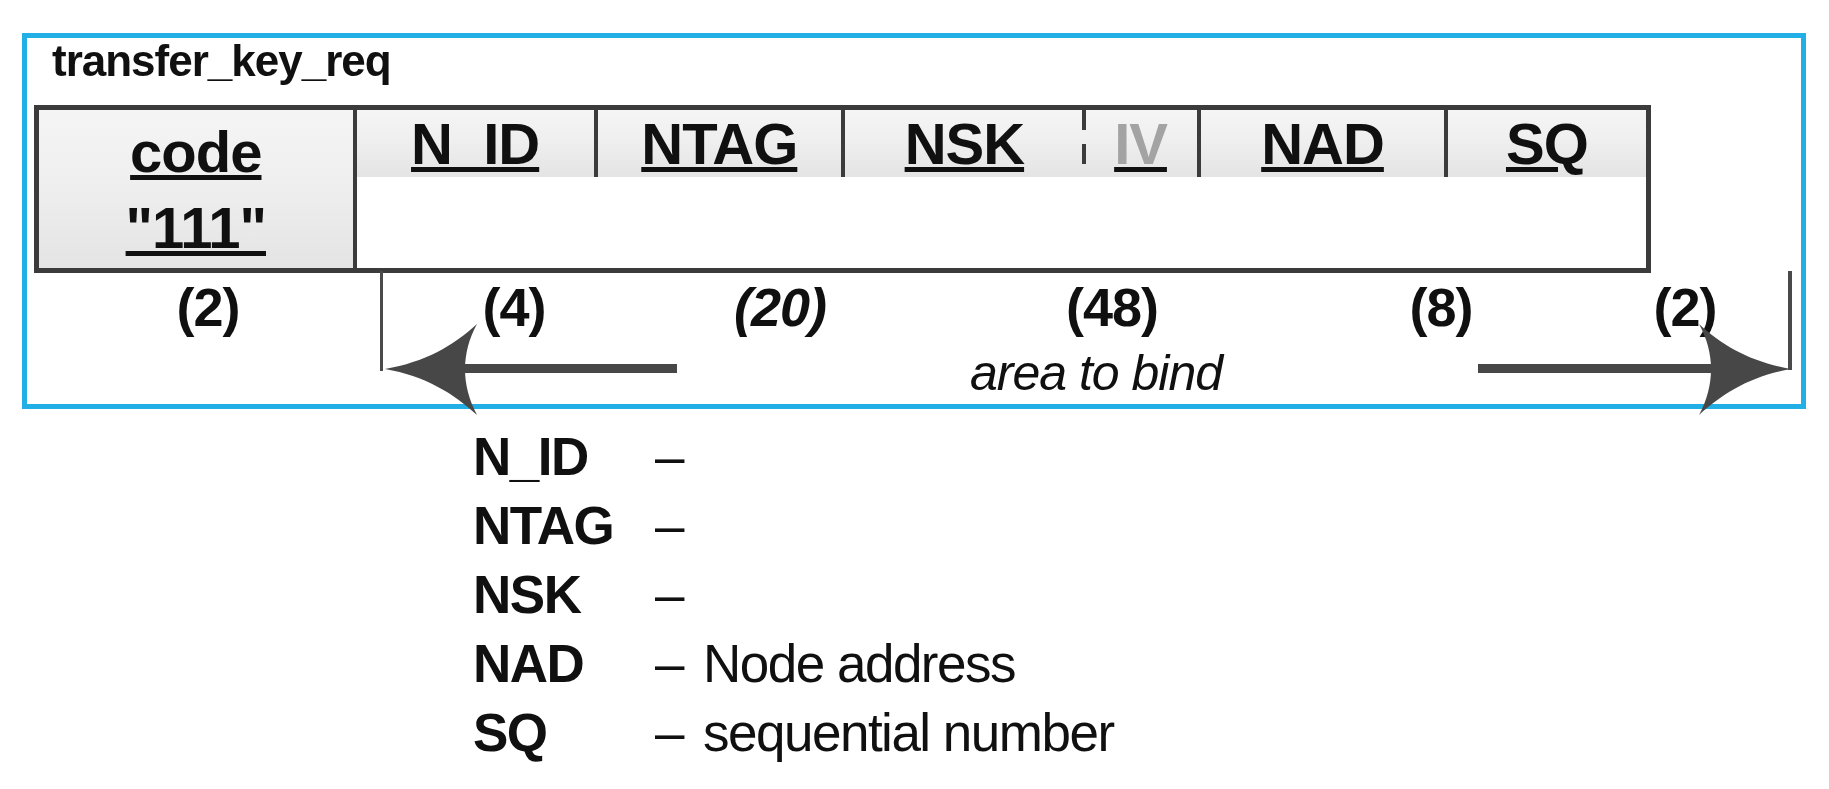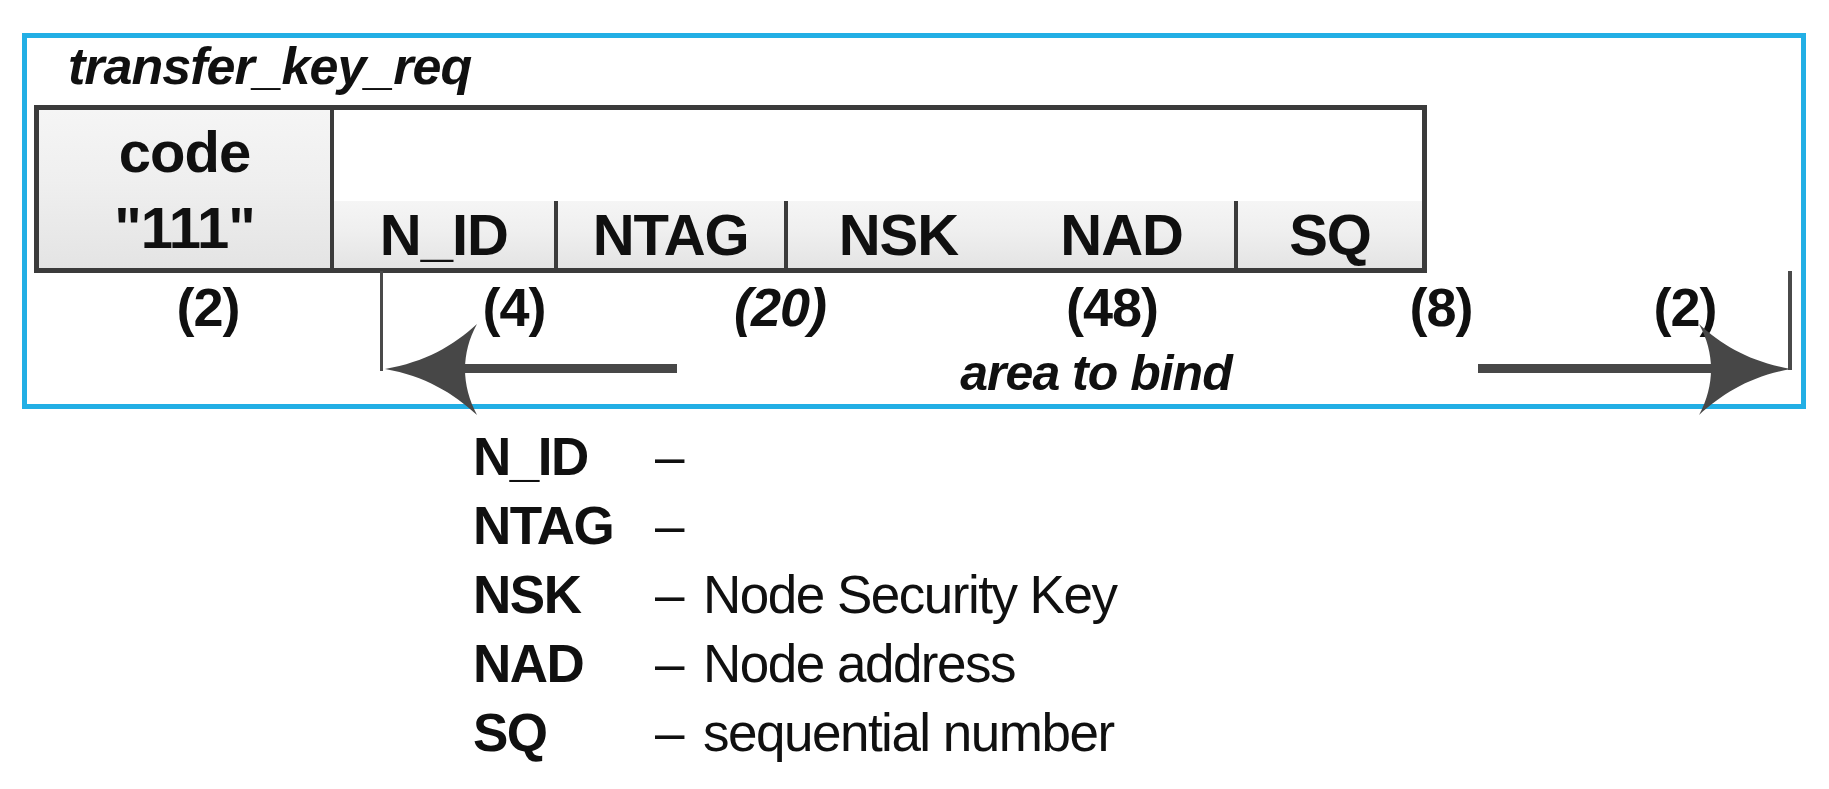--- a/index.html
+++ b/index.html
@@ -24,40 +24,40 @@
     top: 33px;
     width: 1774px;
     height: 366px;
     border: 5px solid #22afe5;
     background: #ffffff;
   }
 
   
   .diagram-title {
     position: absolute;
-    left: 68px;
+    left: 52px;
     top: 36px;
-    font-size: 52px;
+    font-size: 44px;
     font-weight: bold;
-    font-style: italic;
     letter-spacing: -1px;
     white-space: nowrap;
   }
 
   
   .field-table {
     position: absolute;
     left: 34px;
     top: 105px;
-    width: 1393px;
+    width: 1617px;
     height: 168px;
     box-sizing: border-box;
     border: 5px solid #3b3b3b;
     display: flex;
-    align-items: flex-end;
+    align-items: flex-start;
+    text-decoration: underline;
   }
   .cell {
     box-sizing: border-box;
     background: linear-gradient(180deg, #f5f5f5 0%, #efefef 45%, #e4e4e4 100%);
     border-right: 4px solid #3b3b3b;
     display: flex;
     align-items: center;
     justify-content: center;
     font-weight: bold;
     font-size: 58px;
@@ -109,21 +109,21 @@
   .bind-arrow.left  { left: 383px;  top: 324px; }
   .bind-arrow.right { left: 1478px; top: 324px; }
 
   .area-to-bind {
     position: absolute;
     left: 926px;
     top: 344px;
     width: 340px;
     text-align: center;
     font-size: 50px;
-    font-weight: bold;
+    font-weight: normal;
     font-style: italic;
     letter-spacing: -1px;
     white-space: nowrap;
   }
 
   
   .legend {
     position: absolute;
     left: 473px;
     top: 422px;
@@ -156,20 +156,24 @@
     </div>
     <div class="cell" style="flex: 263 0 0;">
       <span>N_ID</span>
     </div>
     <div class="cell" style="flex: 270 0 0;">
       <span>NTAG</span>
     </div>
     <div class="cell no-right-border" style="flex: 265 0 0;">
       <span>NSK</span>
     </div>
+    <div class="cell cell-iv" style="flex: 126 0 0;">
+      <div class="dashed-divider"></div>
+      <span>IV</span>
+    </div>
     <div class="cell" style="flex: 269 0 0;">
       <span>NAD</span>
     </div>
     <div class="cell" style="flex: 220 0 0;">
       <span>SQ</span>
     </div>
   </div>
 
   <span class="size-label" style="left: 208px;">(2)</span>
   <span class="size-label" style="left: 514px;">(4)</span>
@@ -198,21 +202,20 @@
       <span class="legend-term">N_ID</span>
       <span class="legend-dash">–</span>
     </div>
     <div class="legend-row">
       <span class="legend-term">NTAG</span>
       <span class="legend-dash">–</span>
     </div>
     <div class="legend-row">
       <span class="legend-term">NSK</span>
       <span class="legend-dash">–</span>
-      <span class="legend-desc">Node Security Key</span>
     </div>
     <div class="legend-row">
       <span class="legend-term">NAD</span>
       <span class="legend-dash">–</span>
       <span class="legend-desc">Node address</span>
     </div>
     <div class="legend-row">
       <span class="legend-term">SQ</span>
       <span class="legend-dash">–</span>
       <span class="legend-desc">sequential number</span>

